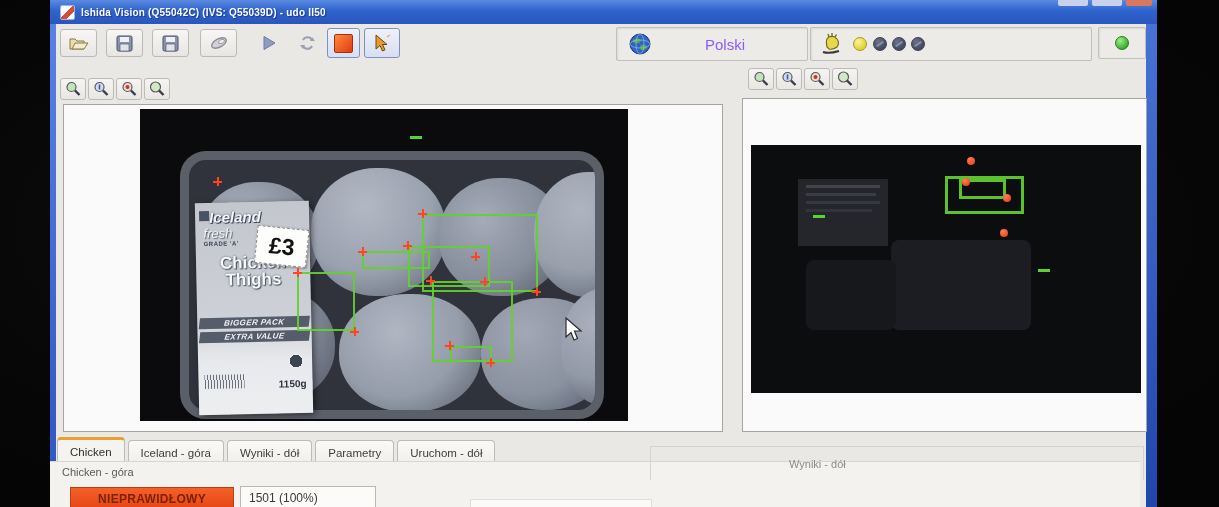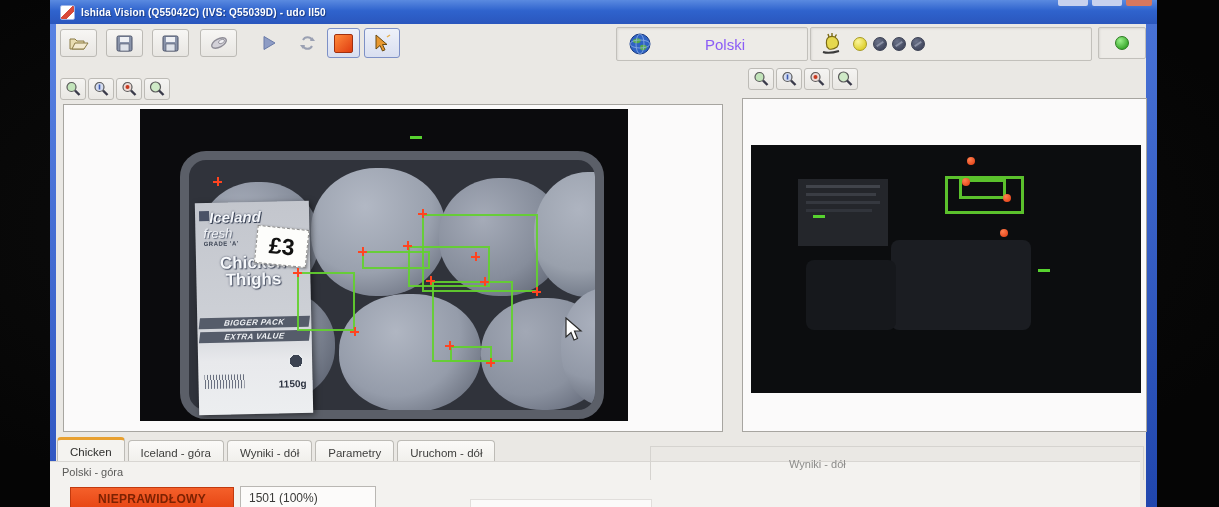--- a/index.html
+++ b/index.html
@@ -322,21 +322,21 @@
     <div class="tab">
           <span>Parametry</span>
         </div>
     <div class="tab">
           <span>Uruchom - dół</span>
         </div>
   </div>
 
   <div id="tabpage" class="abs"></div>
 
-  <div class="abs small-label" style="left:12px;top:466px;">Polski - góra</div>
+  <div class="abs small-label" style="left:12px;top:466px;">Chicken - góra</div>
   <div id="badge" class="abs" style="left:20px;top:487px;width:162px;height:22px;">NIEPRAWIDŁOWY</div>
   <div id="countbox" class="abs" style="left:190px;top:486px;width:126px;height:22px;">1501 (100%)</div>
 
   <div id="grpbox" class="abs" style="left:600px;top:446px;width:492px;height:33px;">
     <div class="small-label" style="position:absolute;left:138px;top:11px;color:#8c8c8a;">Wyniki - dół</div>
   </div>
   <div class="abs" style="left:420px;top:499px;width:180px;height:10px;background:#fbfaf9;border:1px solid #e0dedb;"></div>
 </div>
 </div>
 

